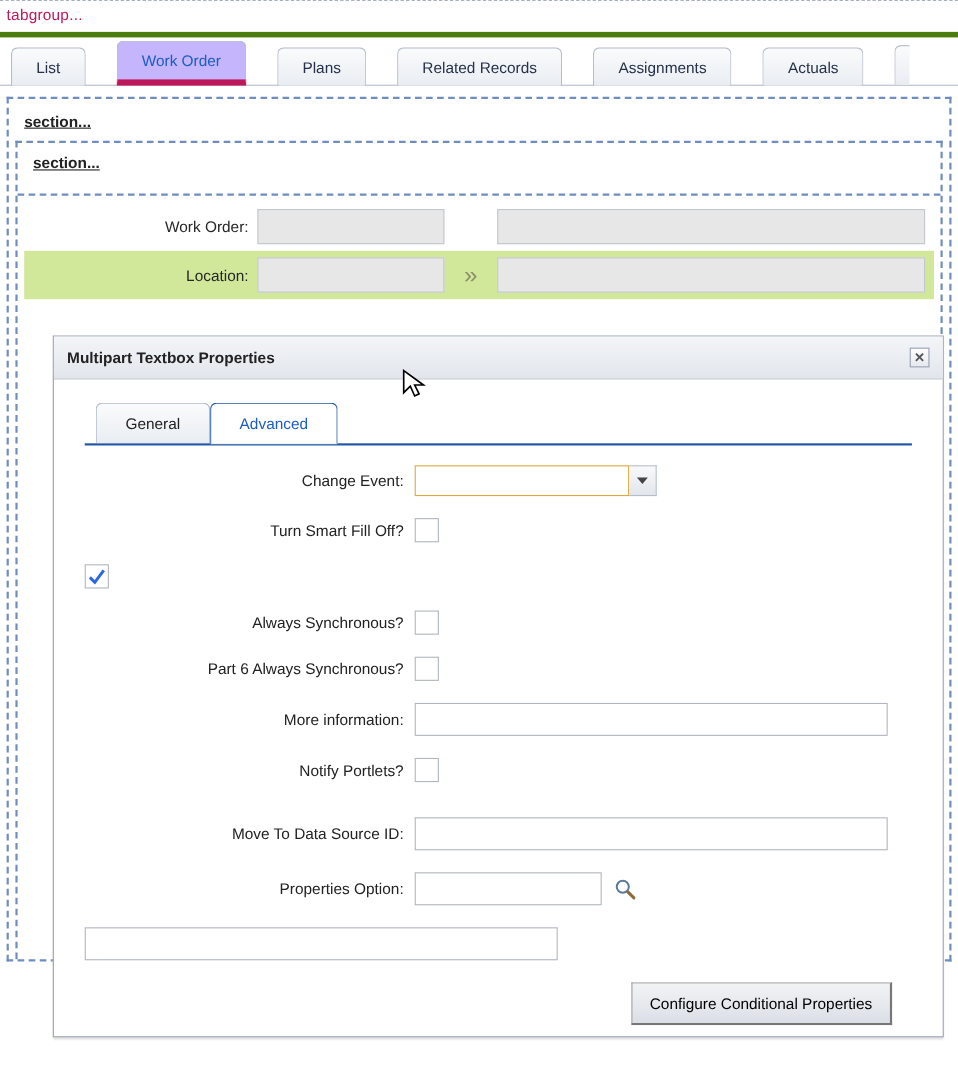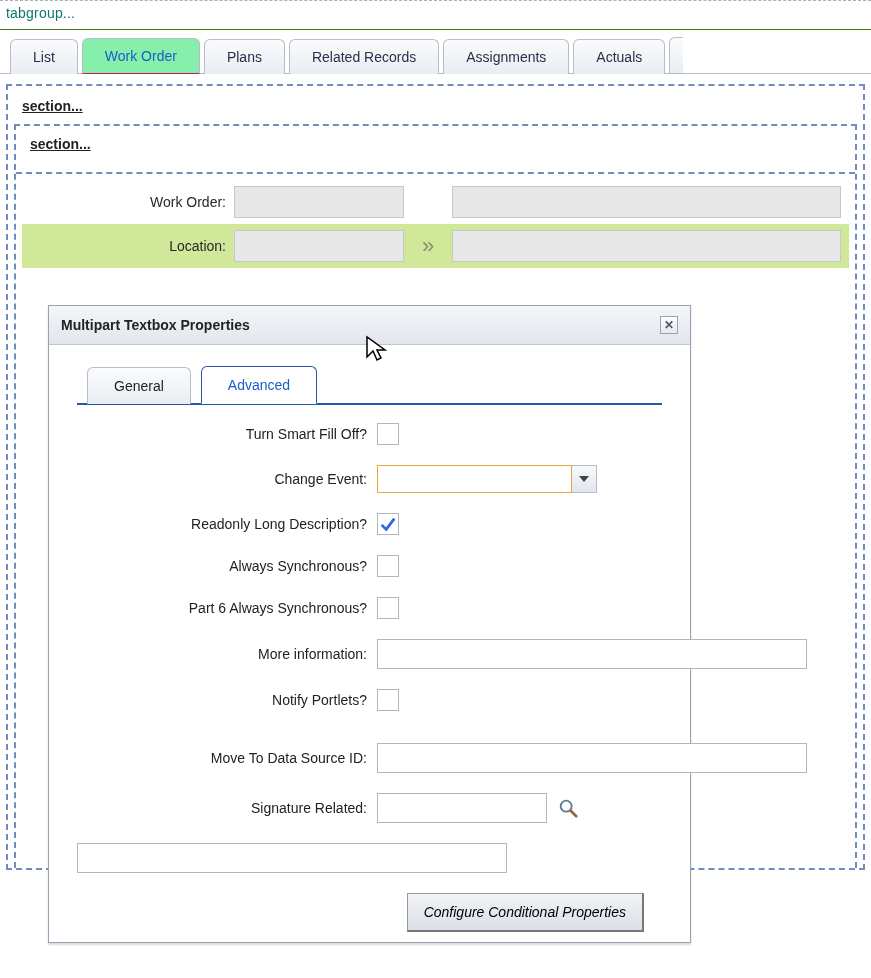--- a/index.html
+++ b/index.html
@@ -9,53 +9,53 @@
     font-family: Arial, Helvetica, sans-serif;
     font-size: 14px;
     background: #fff;
     color: #222;
     width: 871px;
     height: 978px;
     overflow: hidden;
     position: relative;
   }
   .topcrumb {
-    color: #0f766e;
+    color: #be185d;
     padding: 4px 8px 8px 6px;
     font-size: 14px;
     letter-spacing: .2px;
-    border-bottom: 1px solid #4d7c0f;
+    border-bottom: 5px solid #4d7c0f;
     border-top: 1px dashed #a8b0bd;
     cursor: default;
   }
   
   .tabstrip {
     display: flex;
     align-items: flex-end;
-    gap: 4px;
+    gap: 28px;
     padding: 0 10px;
     border-bottom: 1px solid #b5bdc9;
     height: 44px;
   }
   .tab {
     border: 1px solid #b5bdc9;
     border-bottom: none;
     border-radius: 6px 6px 0 0;
     background: linear-gradient(#fafbfc,#e9edf2);
     padding: 10px 22px;
     color: #263149;
     cursor: pointer;
     line-height: 1;
     position: relative;
     top: 1px;
   }
   .tab.active {
-    background: #86efac;
+    background: #c4b5fd;
     color: #1b5dc4;
-    border-bottom: 1px solid #be185d;
+    border-bottom: 6px solid #be185d;
   }
   .tab-cut { width: 14px; border-left:1px solid #b5bdc9; border-top:1px solid #b5bdc9; border-radius:6px 0 0 0; background:linear-gradient(#fafbfc,#e9edf2); height:36px; margin-top:8px;}
   
   .designer {
     border: 2px dashed #6f8dbe;
     margin: 10px 6px 0 6px;
     padding: 8px 0 0 0;
   }
   .designer-label {
     font-weight: bold;
@@ -95,21 +95,21 @@
     color: #8a8f6a;
     text-align: center;
     user-select: none;
   }
   .grey-wide { height:32px; background:#e7e7e7; border:1px solid #c4c7cc;}
   
   .dialog-mask {
     position: absolute;
     left: 48px;
     top: 305px;
-    width: 643px;
+    width: 810px;
     background: #fff;
     border: 1px solid #9aa2b2;
     box-shadow: 0 2px 2px rgba(0,0,0,.15);
   }
   .dialog-title {
     background: linear-gradient(#f3f5f8,#e2e6ec);
     border-bottom: 1px solid #c0c6d0;
     padding: 10px 12px;
     font-weight: bold;
     display: flex;
@@ -121,22 +121,21 @@
     border: 1px solid #9aa2b2;
     background: linear-gradient(#fdfdfe,#e6e9ee);
     display:flex; align-items:center; justify-content:center;
     cursor: pointer;
     font-size: 12px;
     color: #555;
   }
   .dialog-body { padding: 20px 28px 10px 28px; }
   .subtabs {
     display:flex;
-    align-items:center;
-    gap: 10px;
+    align-items:flex-start;
     border-bottom: 2px solid #2457a5;
     padding-left: 10px;
   }
   .subtab {
     border: 1px solid #b5bdc9;
     border-bottom: none;
     border-radius: 6px 6px 0 0;
     background: linear-gradient(#fafbfc,#e9edf2);
     padding: 10px 26px;
     cursor: pointer;
@@ -208,21 +207,20 @@
   .config-btn {
     float:right;
     margin-right: 18px;
     padding: 10px 16px;
     background: linear-gradient(#f2f3f5,#dbdfe6);
     border:1px solid #999;
     border-right:2px solid #777;
     border-bottom:2px solid #777;
     cursor:pointer;
     font-size: 14px;
-    font-style: italic;
   }
   .cursor {
     position:absolute;
     left: 365px;
     top: 335px;
     pointer-events:none;
   }
   .cursor svg{width:24px;height:28px;}
 </style>
 </head>
@@ -271,40 +269,39 @@
   </div>
   <div class="dialog-body">
     <div class="subtabs">
       <div class="subtab">General</div>
       <div class="subtab active">Advanced</div>
     </div>
 
     <div class="form">
 
       <div class="form-row">
-        <span class="flabel">Turn Smart Fill Off?</span>
-        <div class="check">
-          
-        </div>
-      </div>
-
-      <div class="form-row">
         <span class="flabel">Change Event:</span>
         <div class="combo">
           <input type="text" value="" style="">
           <div class="dd">
             <svg viewBox="0 0 10 10">
                 <path d="M0 2 L5 8 L10 2 Z"></path>
               </svg>
           </div>
         </div>
       </div>
 
       <div class="form-row">
-        <span class="flabel">Readonly Long Description?</span>
+        <span class="flabel">Turn Smart Fill Off?</span>
+        <div class="check">
+          
+        </div>
+      </div>
+
+      <div class="form-row">
         <div class="check checked">
           <svg viewBox="0 0 20 20">
               <polyline points="3,11 8,16 17,4"></polyline>
             </svg>
         </div>
       </div>
 
       <div class="form-row">
         <span class="flabel">Always Synchronous?</span>
         <div class="check">
@@ -330,21 +327,21 @@
           
         </div>
       </div>
 
       <div class="form-row">
         <span class="flabel">Move To Data Source ID:</span>
         <input class="text-input" type="text" value="" style="">
       </div>
 
       <div class="form-row">
-        <span class="flabel">Signature Related:</span>
+        <span class="flabel">Properties Option:</span>
         <div class="lookup">
           <input class="text-input short" type="text" value="" style="">
           <span class="mag">
             <svg viewBox="0 0 24 24">
               <circle cx="10" cy="10" r="6" fill="none" stroke="#5b7a9b" stroke-width="2"></circle>
               <line x1="15" y1="15" x2="21" y2="21" stroke="#8a6b3c" stroke-width="3" stroke-linecap="round"></line>
             </svg>
           </span>
         </div>
       </div>

